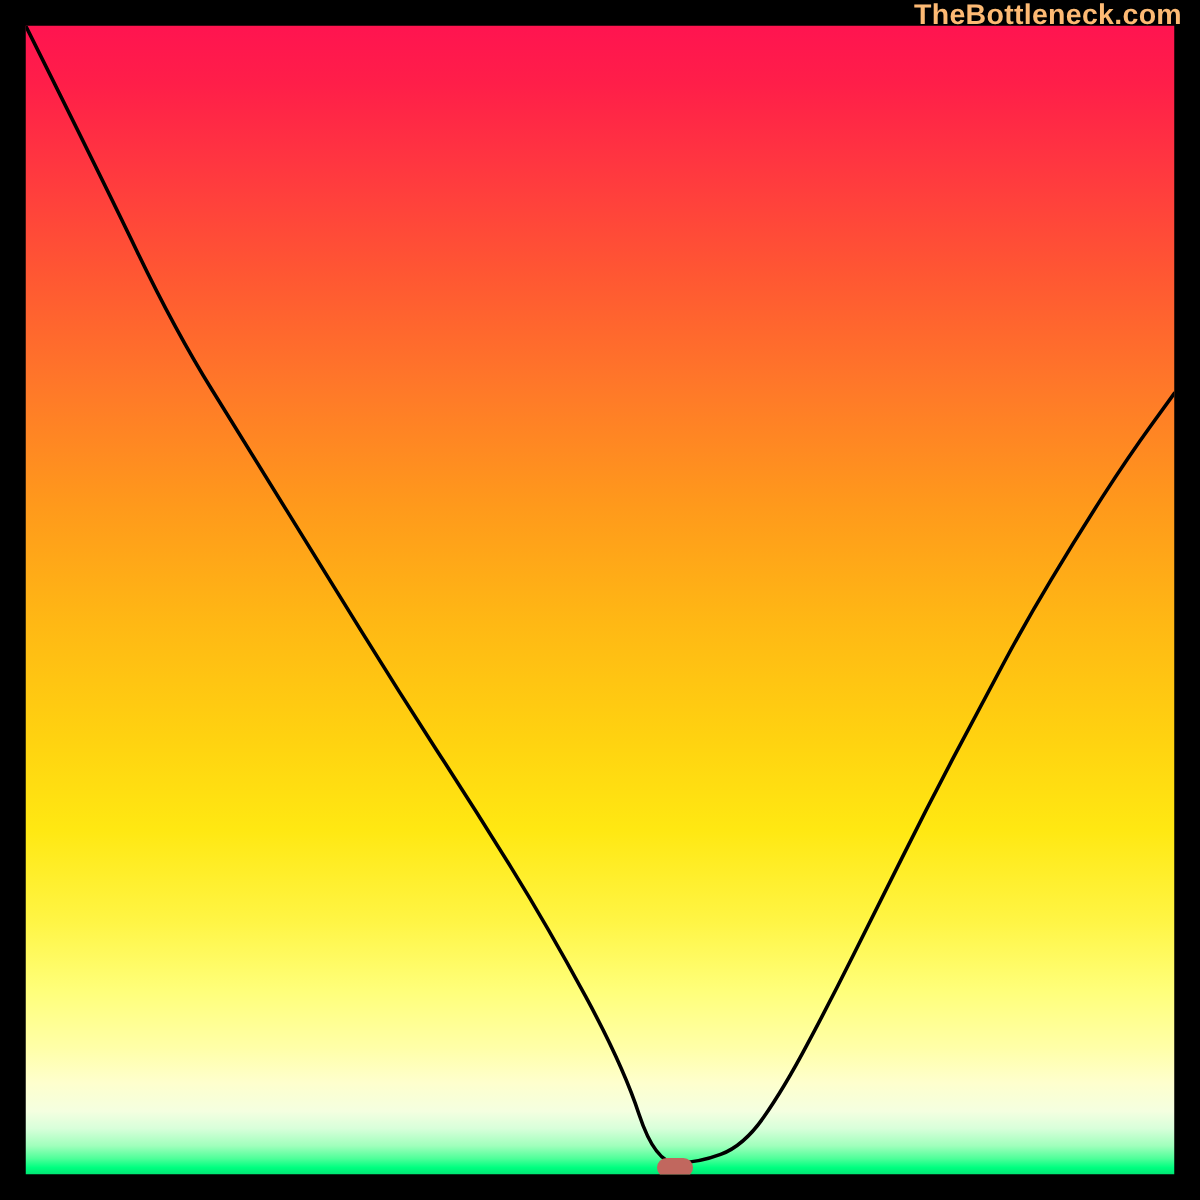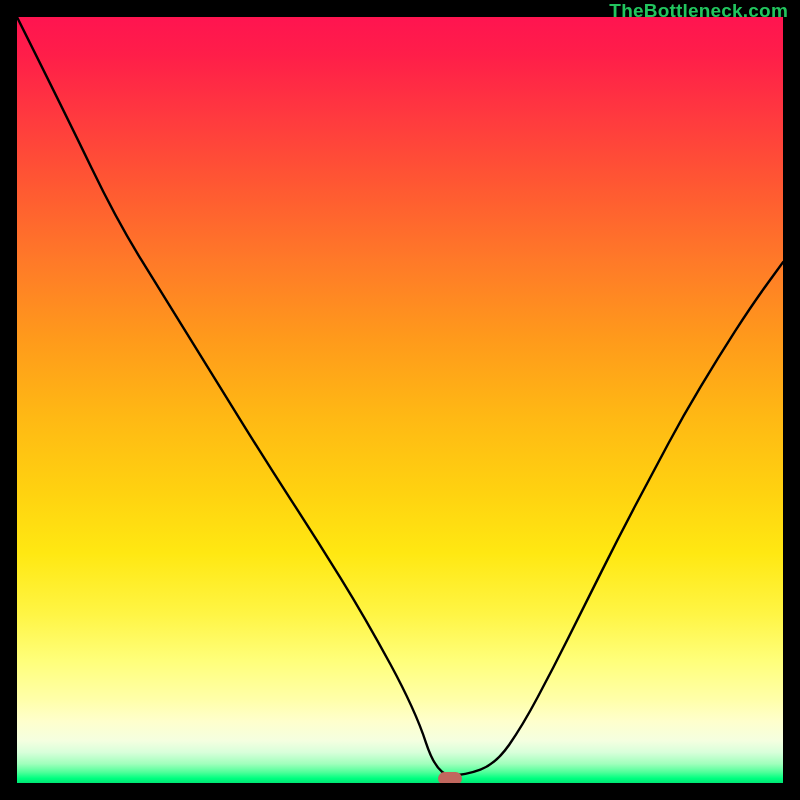--- a/index.html
+++ b/index.html
@@ -65,21 +65,21 @@
     border-radius: 8px;
     background: #c1675e;
   }
   .watermark {
     position: absolute;
     right: 12px;
     top: 0px;
     font-family: Arial, Helvetica, sans-serif;
     font-size: 19px;
     font-weight: 600;
-    color: #22c55e;
+    color: #fdba74;
     letter-spacing: 0.2px;
   }
 </style>
 </head>
 <body>
 
 <div class="frame">
 
   <div class="plot-area">
     <div class="gradient-bg"></div>

